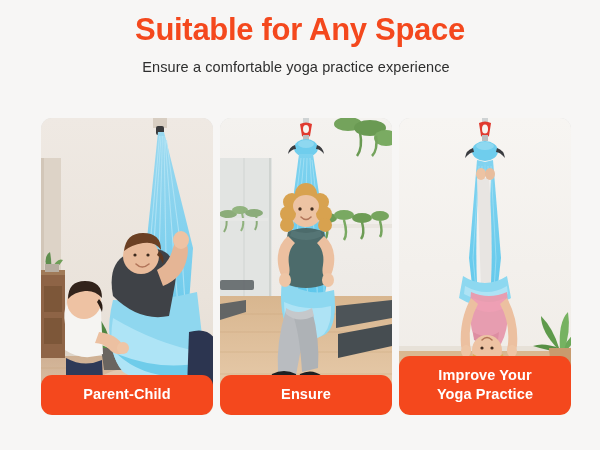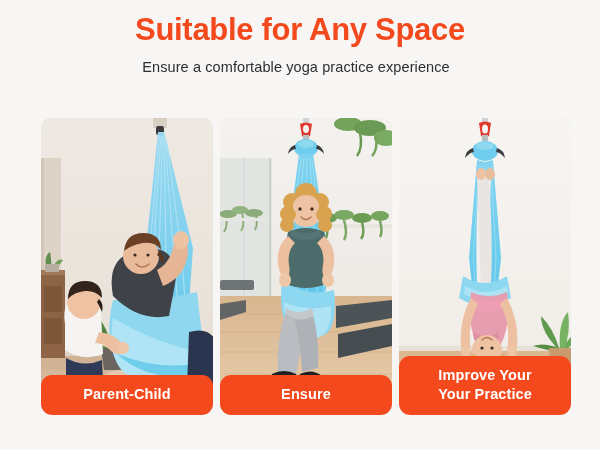--- a/index.html
+++ b/index.html
@@ -438,18 +438,18 @@
           </g>
           <g fill="#e8c178" opacity="0.85">
             <circle cx="81" cy="252" r="6"></circle>
             <circle cx="95" cy="252" r="6"></circle>
             <circle cx="88" cy="270" r="7"></circle>
           </g>
         </svg>
       </div>
       <div class="caption">
         <span class="l1">Improve Your</span>
-        <span class="l2">Your Practice</span>
+        <span class="l2">Yoga Practice</span>
       </div>
     </div>
 
   </div>
 </div>
 
 </body></html>

